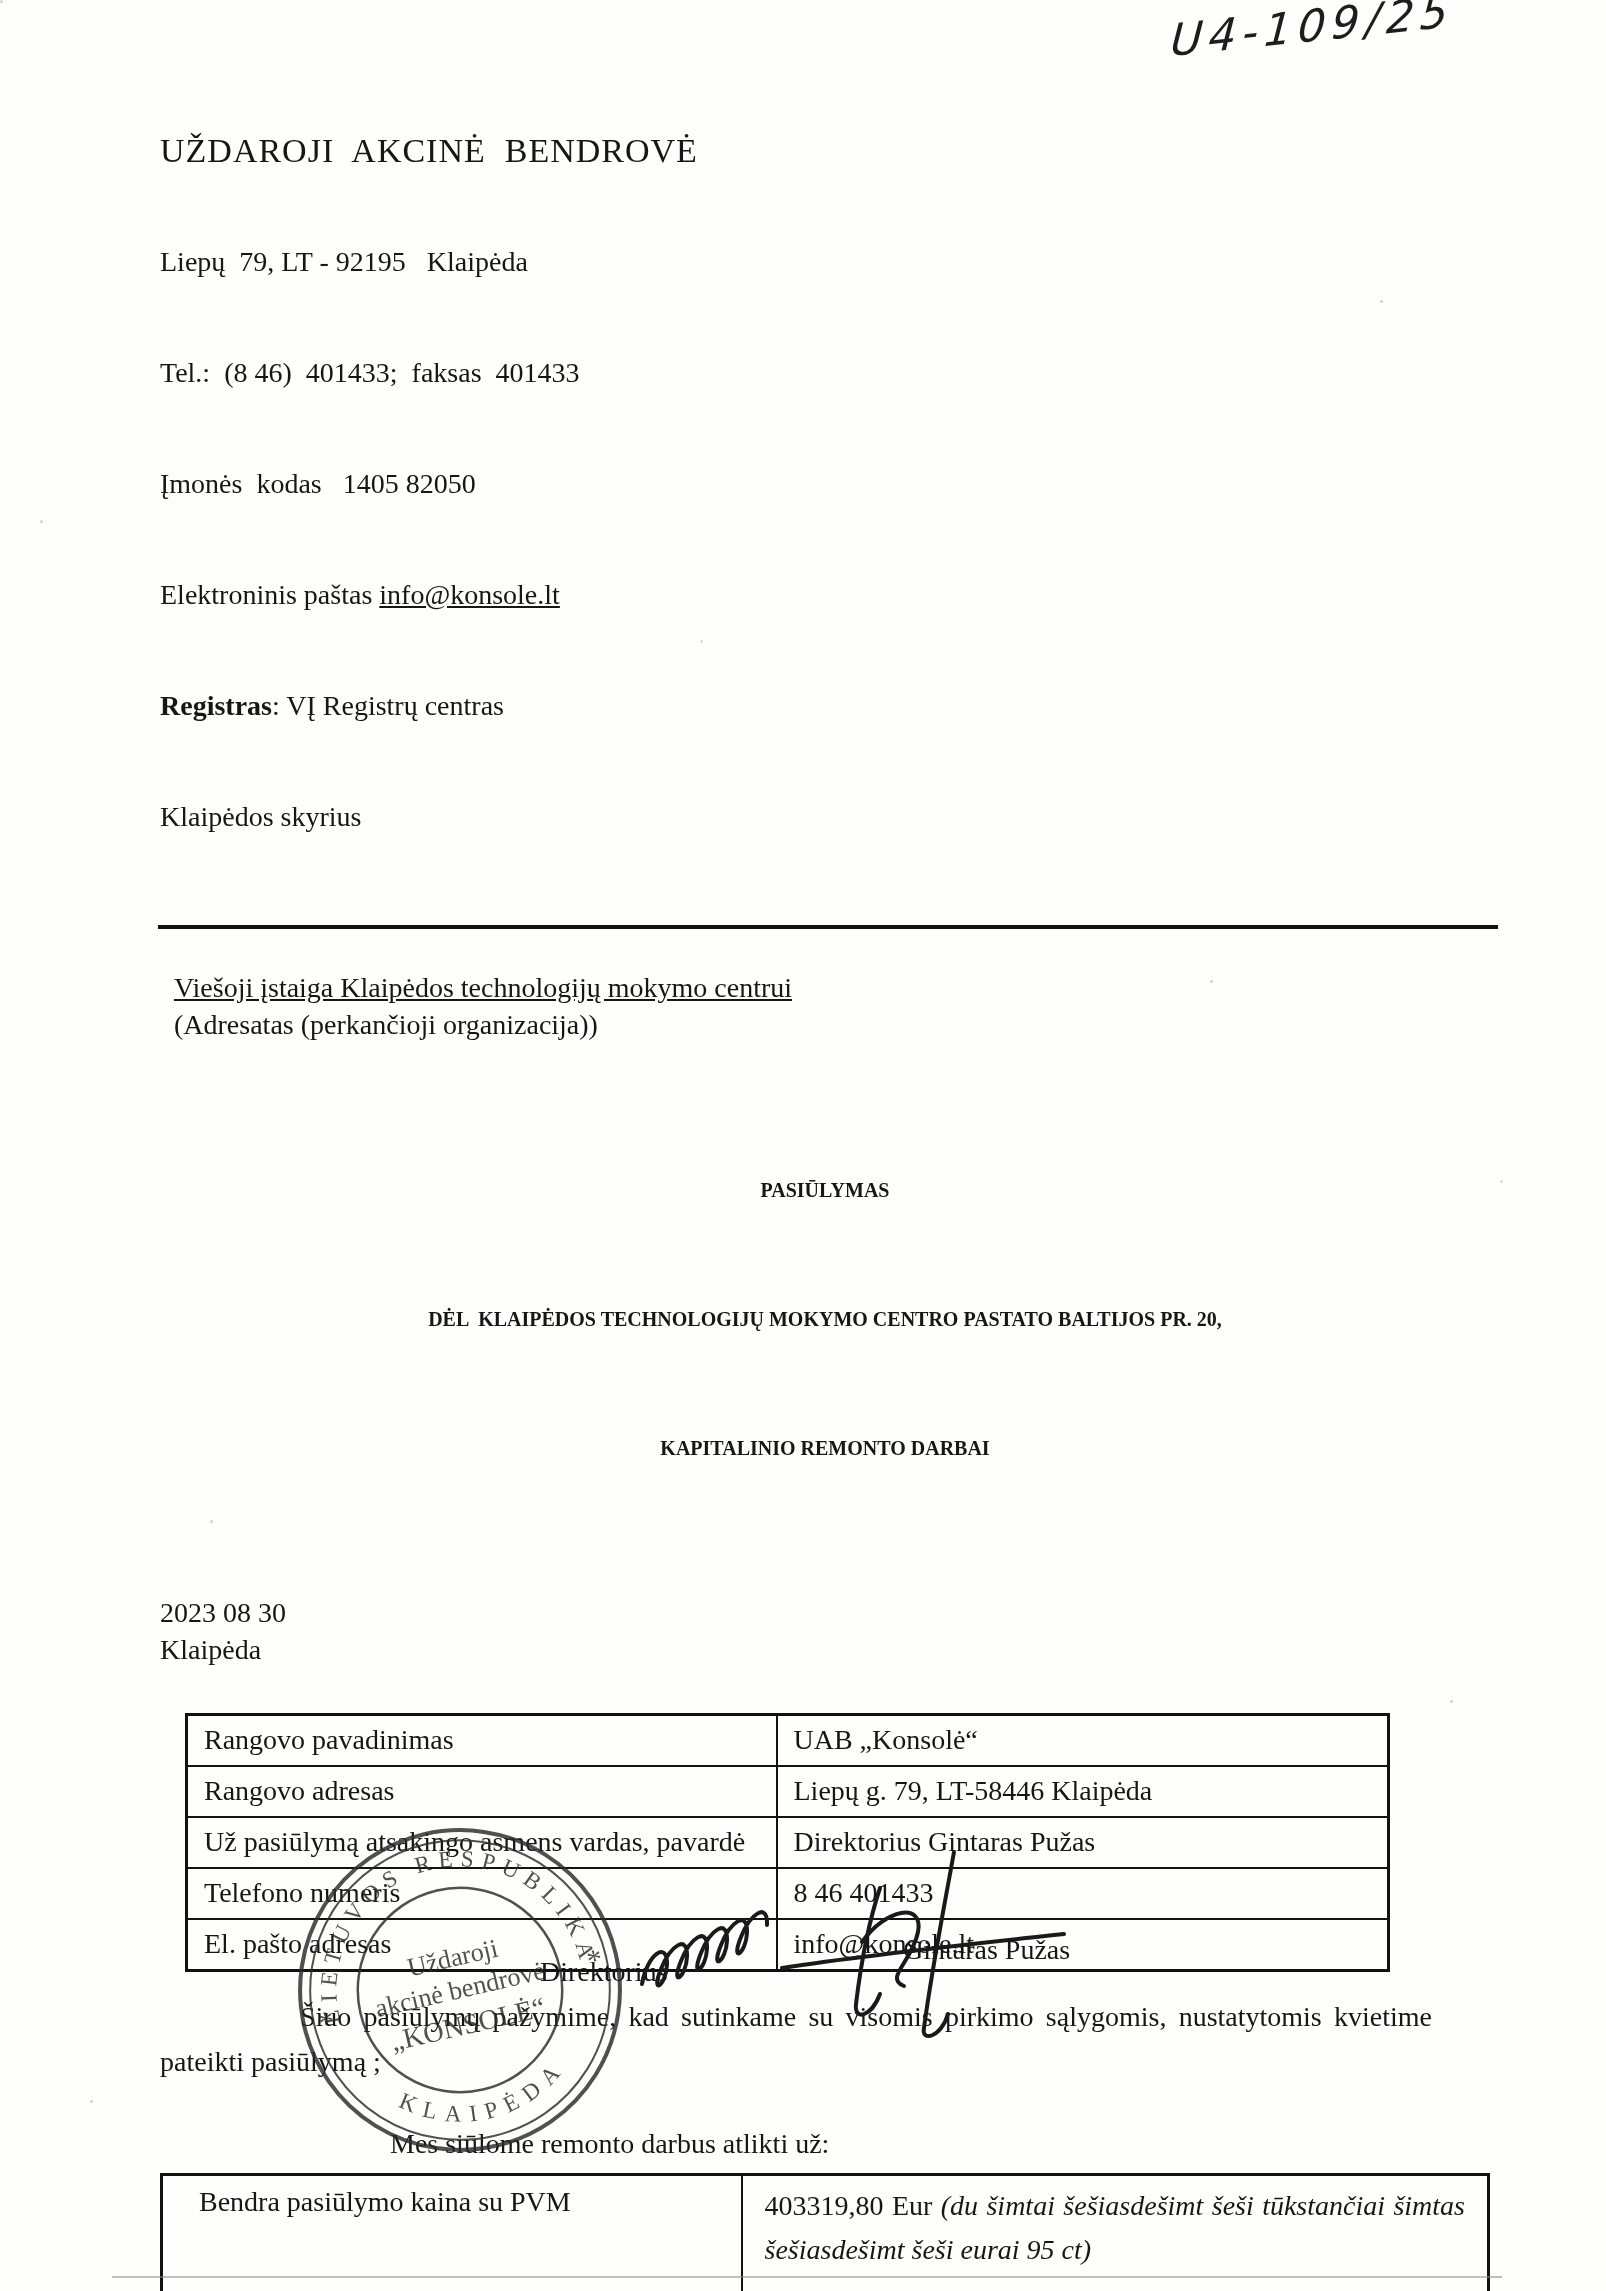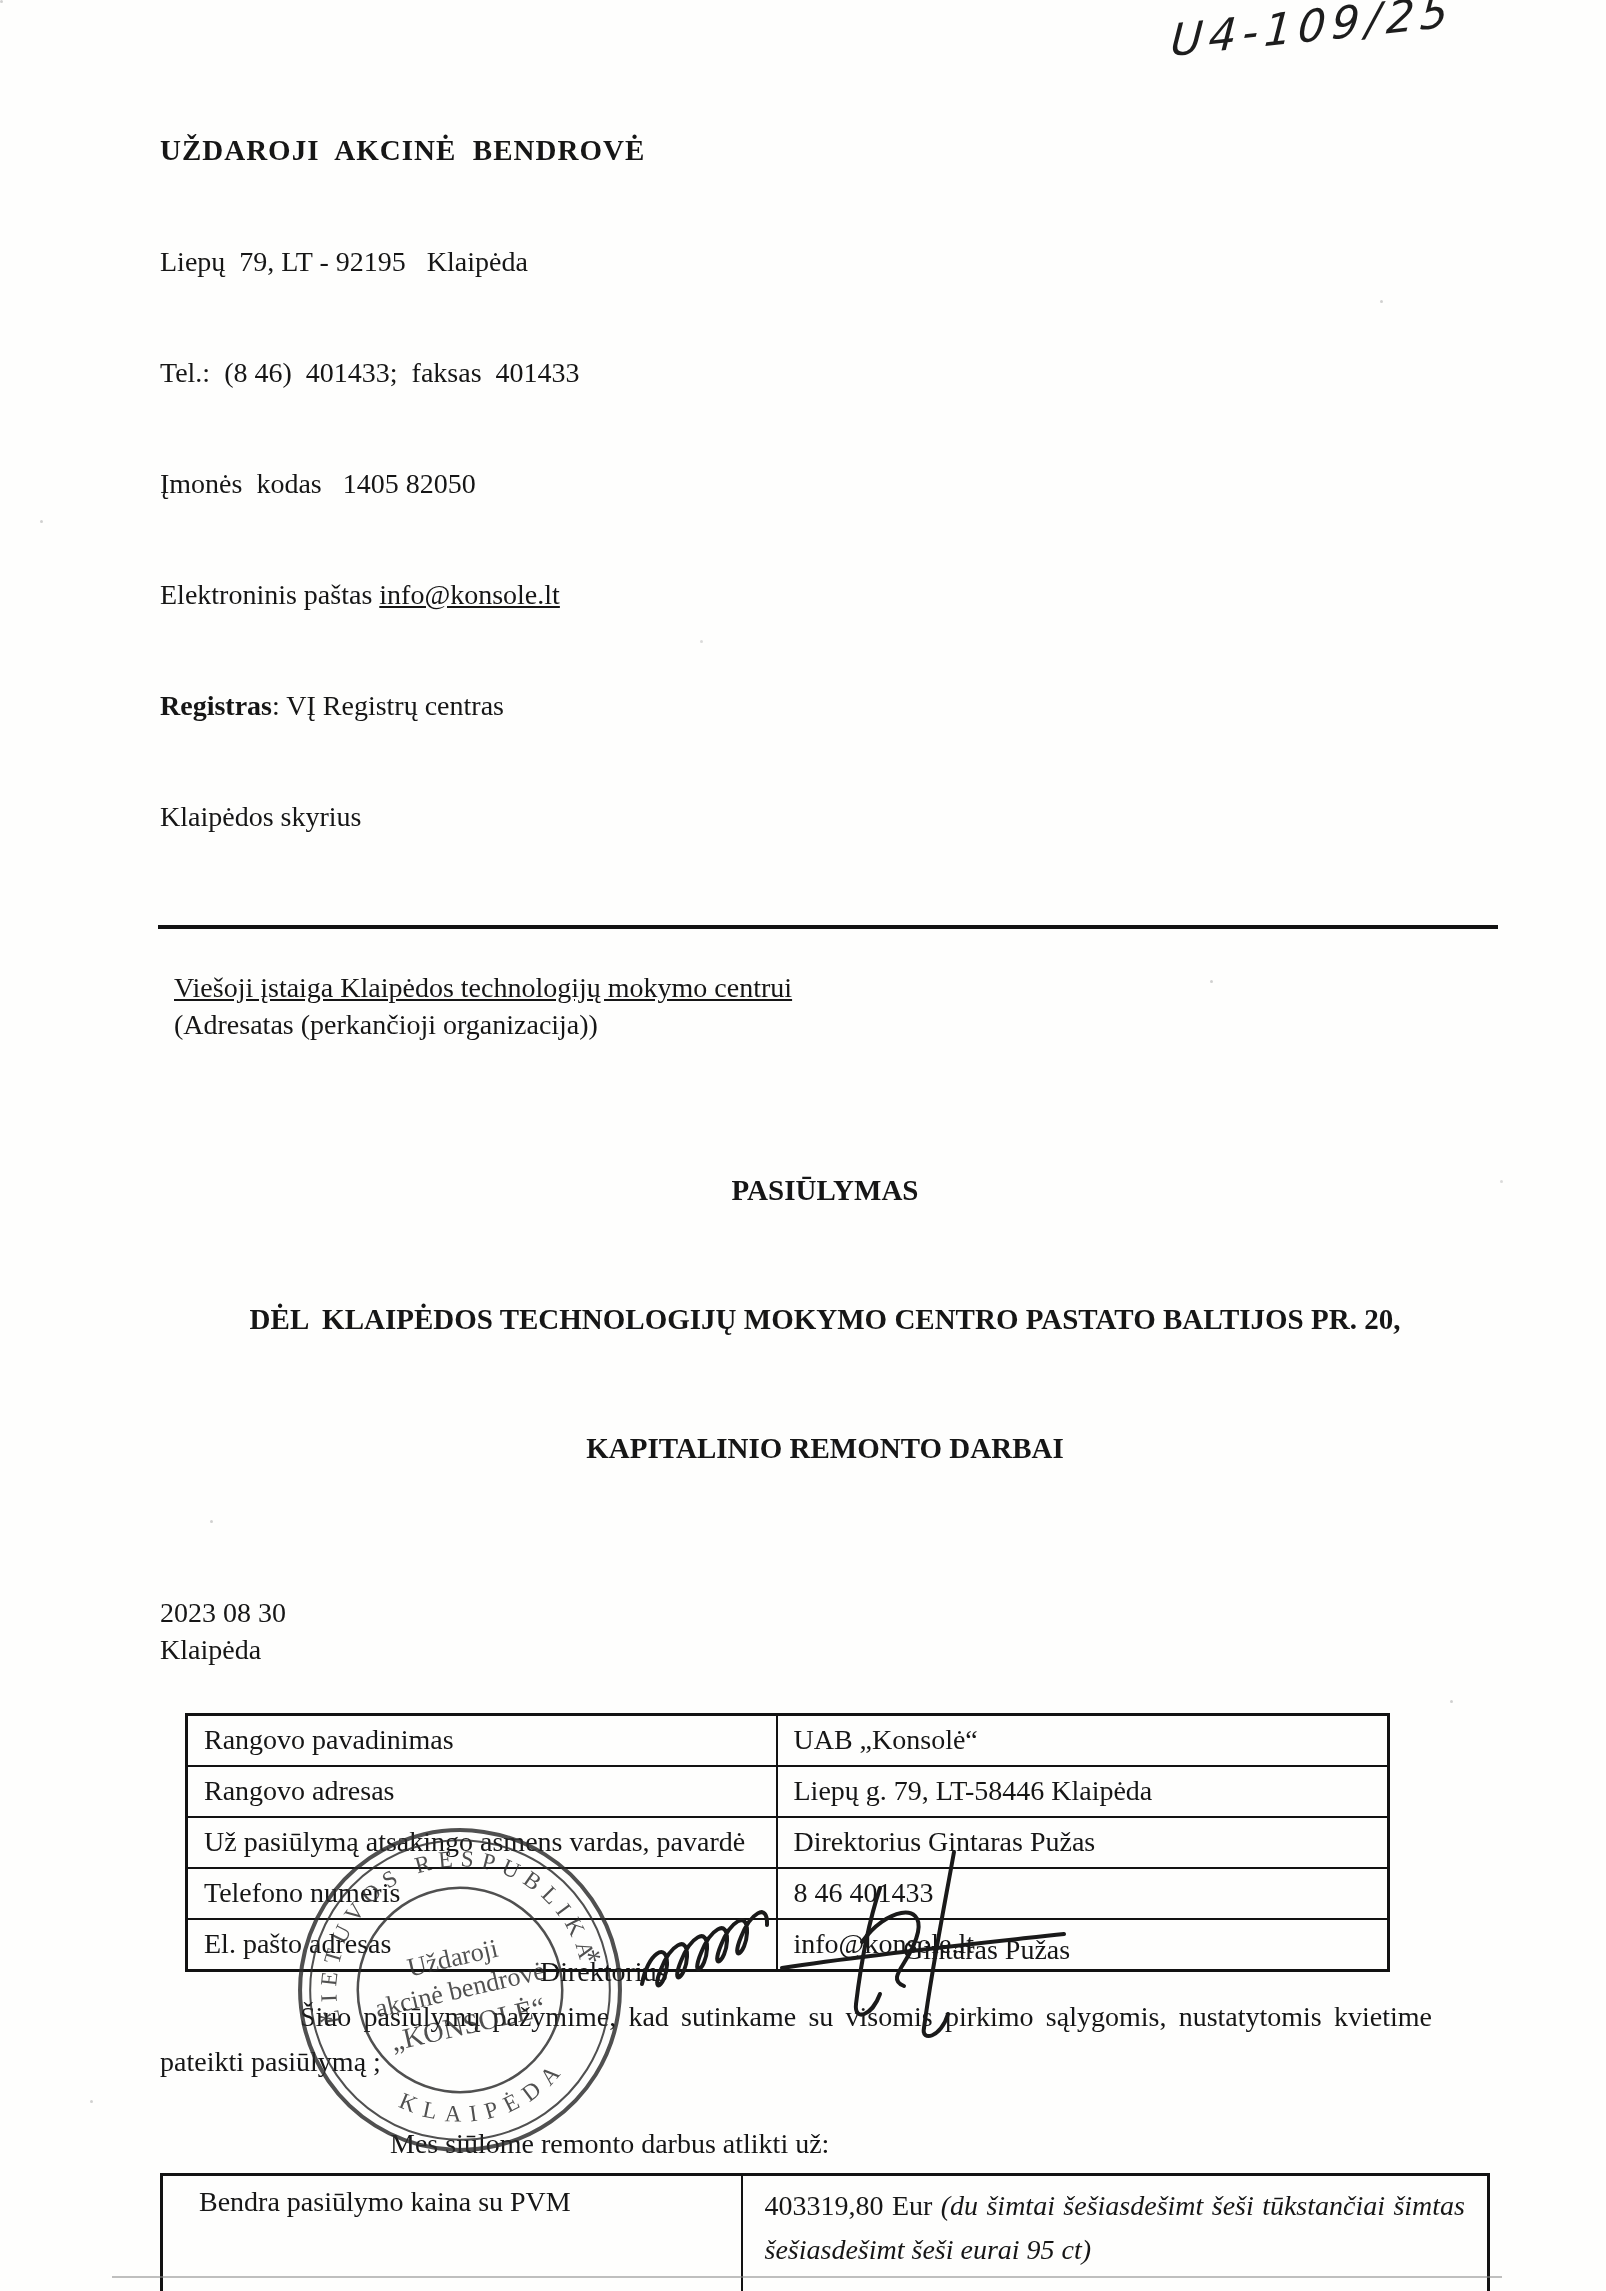--- a/index.html
+++ b/index.html
@@ -23,31 +23,31 @@
     font-size:44px;
     letter-spacing:6px;
     color:#1d1d1d;
     transform:rotate(-6deg) skewX(-10deg);
     white-space:nowrap;
   }
 
   
   .header { display:flex; align-items:flex-start; }
   .h-left { width:565px; line-height:37px; white-space:pre-wrap; }
-  .h-company { font-weight:bold; font-size:29px; letter-spacing:1px; }
+  .h-company { font-weight:normal; font-size:34px; letter-spacing:1px; }
   .h-logo { width:120px; margin-left:2px; margin-top:6px; flex:none; }
   .h-right { margin-left:118px; line-height:37px; white-space:pre-wrap; }
   .u { text-decoration:underline; }
   b.inl { font-weight:bold; }
 
   .rule { margin-top:16px; border-top:4px solid #121212; width:1340px; margin-left:-2px; }
 
   .addressee { margin-top:40px; margin-left:14px; line-height:37px; }
 
-  .title { margin-top:40px; text-align:center; font-weight:bold; font-size:29px; line-height:43px; white-space:pre-wrap; }
+  .title { margin-top:40px; text-align:center; font-weight:bold; font-size:20px; line-height:43px; white-space:pre-wrap; }
 
   .dateblock { margin-top:38px; text-align:left; line-height:37px; }
 
   table { border-collapse:collapse; }
   td { font-size:28px; line-height:36px; vertical-align:top;margin-left:10px; }
 
   .t1 { margin-top:45px; margin-left:25px; width:1205px; border:3px solid #121212; }
   .t1 td { border:2px solid #121212; padding:6px 14px 7px 16px; }
   .t1 td.c1 { width:590px; }
 

